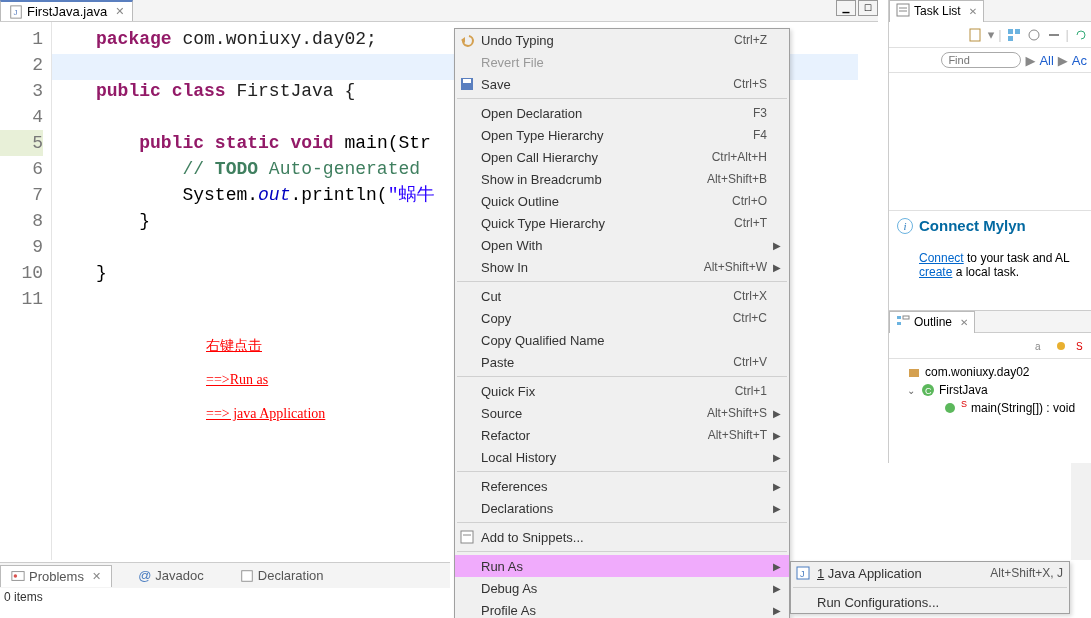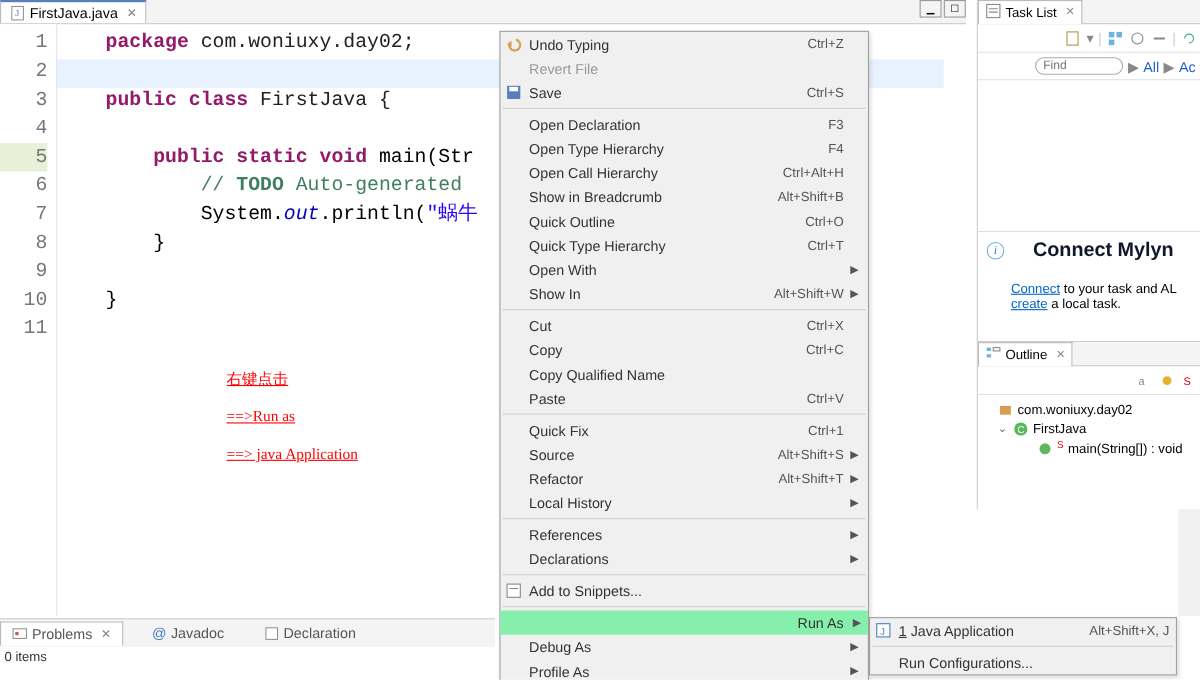--- a/index.html
+++ b/index.html
@@ -155,22 +155,21 @@
 .menu-row {
   display: flex;
   align-items: center;
   height: 22px;
   padding: 0 6px 0 26px;
   position: relative;
   color: #333;
 }
 .menu-row.disabled { color: #999; }
 .menu-row.selected {
-  background: #86efac;
-  text-align: right;
+  background: #f0abfc;
 }
 .menu-icon {
   position: absolute;
   left: 4px;
   width: 16px; height: 16px;
 }
 .menu-label { flex: 1; }
 .menu-shortcut { color: #555; font-size: 12px; }
 .menu-arrow { margin-left: 6px; font-size: 10px; color: #555; width: 10px; }
 .menu-sep {
@@ -241,24 +240,23 @@
 .rp-link { color: #1e5fce; cursor: pointer; }
 .rp-mylyn {
   position: absolute;
   top: 210px; left: 0;
   width: 100%;
   padding: 6px 8px;
   font-size: 12px;
   border-top: 1px solid #e0e0e0;
 }
 .rp-mylyn .title {
-  color: #0f172a;
+  color: #0369a1;
   font-weight: bold;
-  font-size: 18px;
-  margin-left: 20px;
+  font-size: 15px;
 }
 .rp-mylyn a { color: #0066cc; text-decoration: underline; }
 .rp-outline {
   position: absolute;
   top: 286px; left: 0;
   width: 100%;
   border-top: 1px solid #ccc;
   margin-top: 24px;
 }
 .outline-tree {

